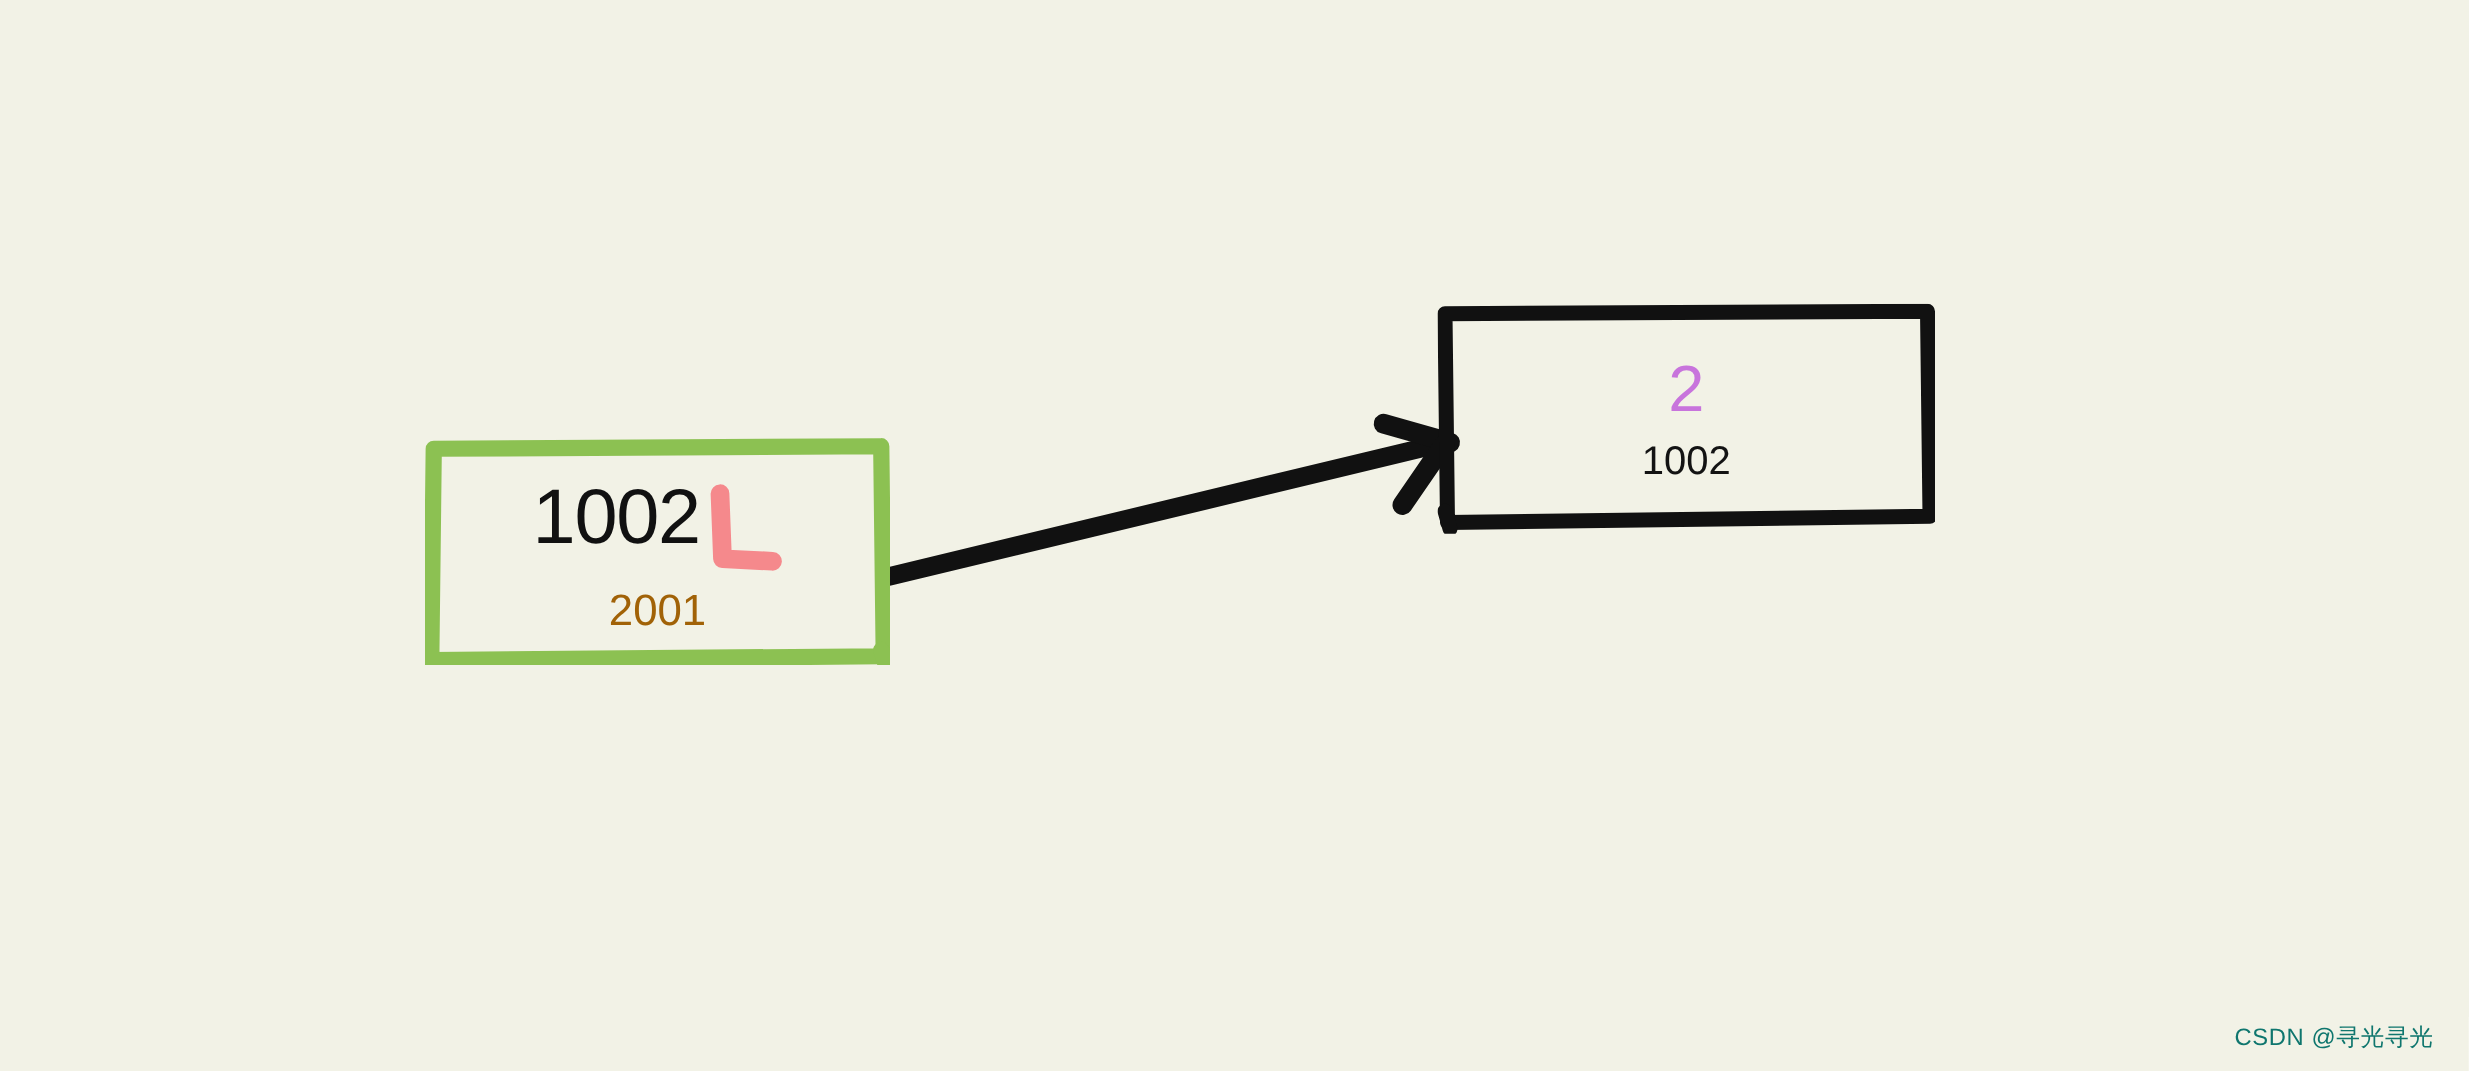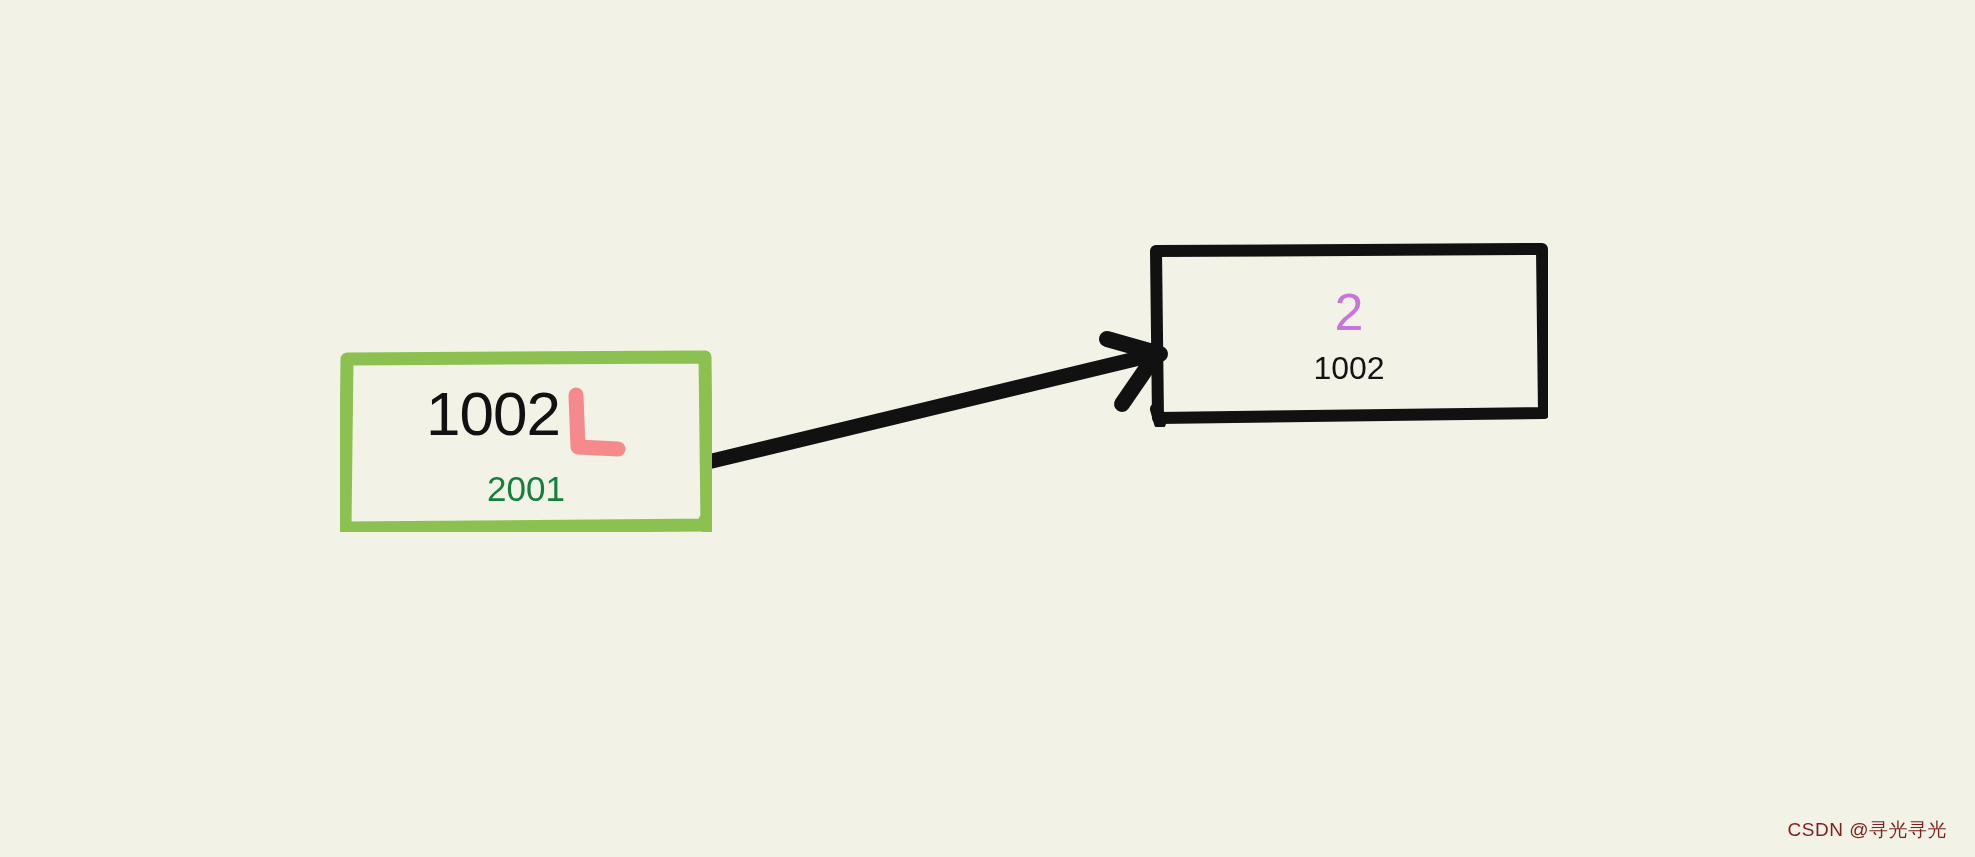--- a/index.html
+++ b/index.html
@@ -71,21 +71,21 @@
     letter-spacing: -1px;
     line-height: 1;
   }
   #source-marker-l {
     margin-left: 2px;
     margin-top: 4px;
     display: block;
   }
   #source-secondary-value {
     font-size: 35px;
-    color: #15803d;
+    color: #a16207;
     margin-top: 6px;
     line-height: 1;
   }
 
   
   #target-node {
     left: 1150px;
     top: 243px;
     width: 398px;
     height: 184px;
@@ -119,21 +119,21 @@
     line-height: 1;
     margin-top: 14px;
   }
 
   
   #watermark {
     position: absolute;
     right: 28px;
     bottom: 14px;
     font-size: 19px;
-    color: #7f1d1d;
+    color: #0f766e;
     letter-spacing: 0.5px;
     white-space: nowrap;
   }
 </style>
 </head>
 <body>
 
 <div id="canvas">
 
   <svg id="diagram-svg" viewBox="0 0 1975 857">

